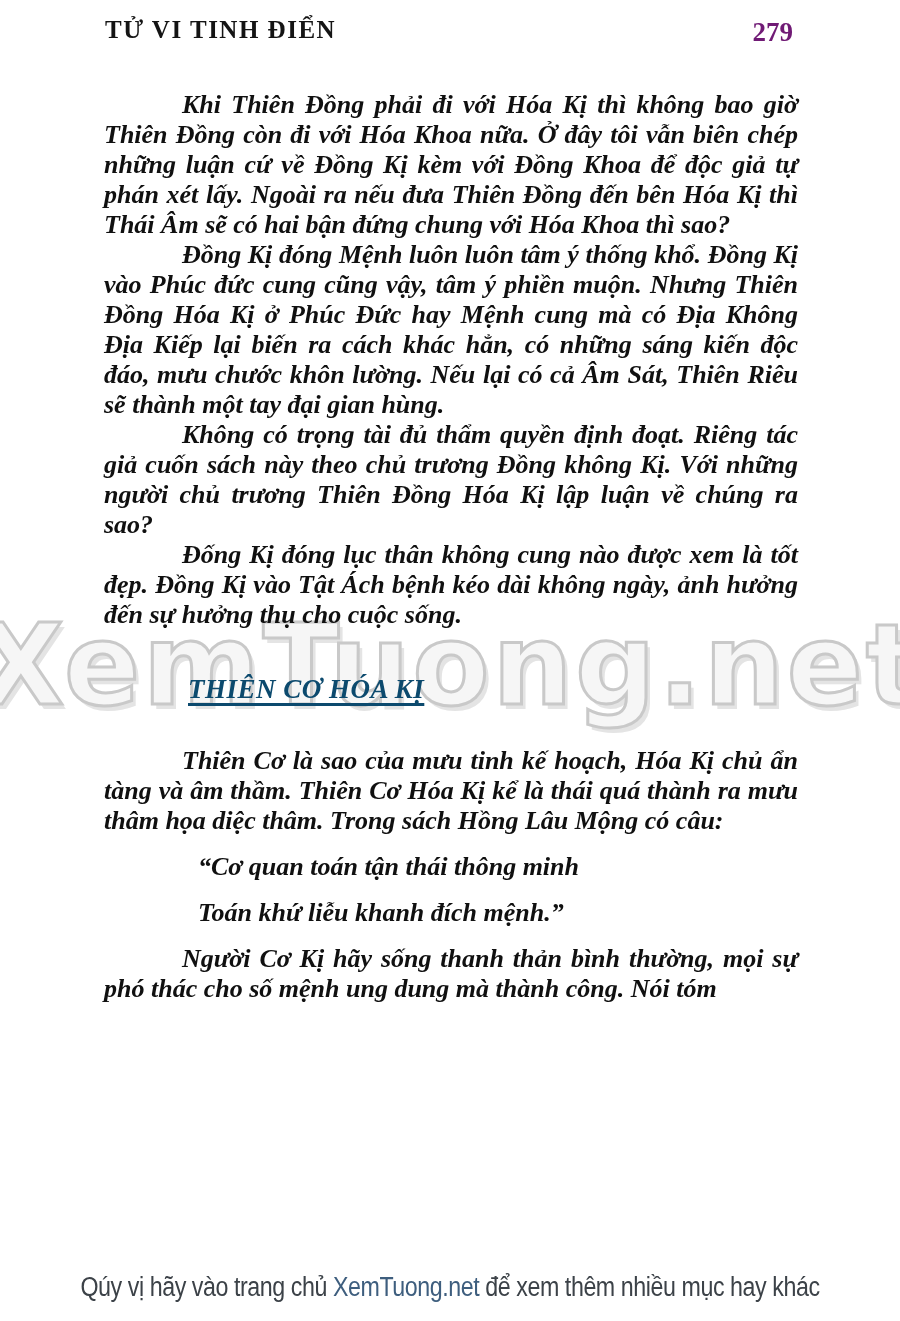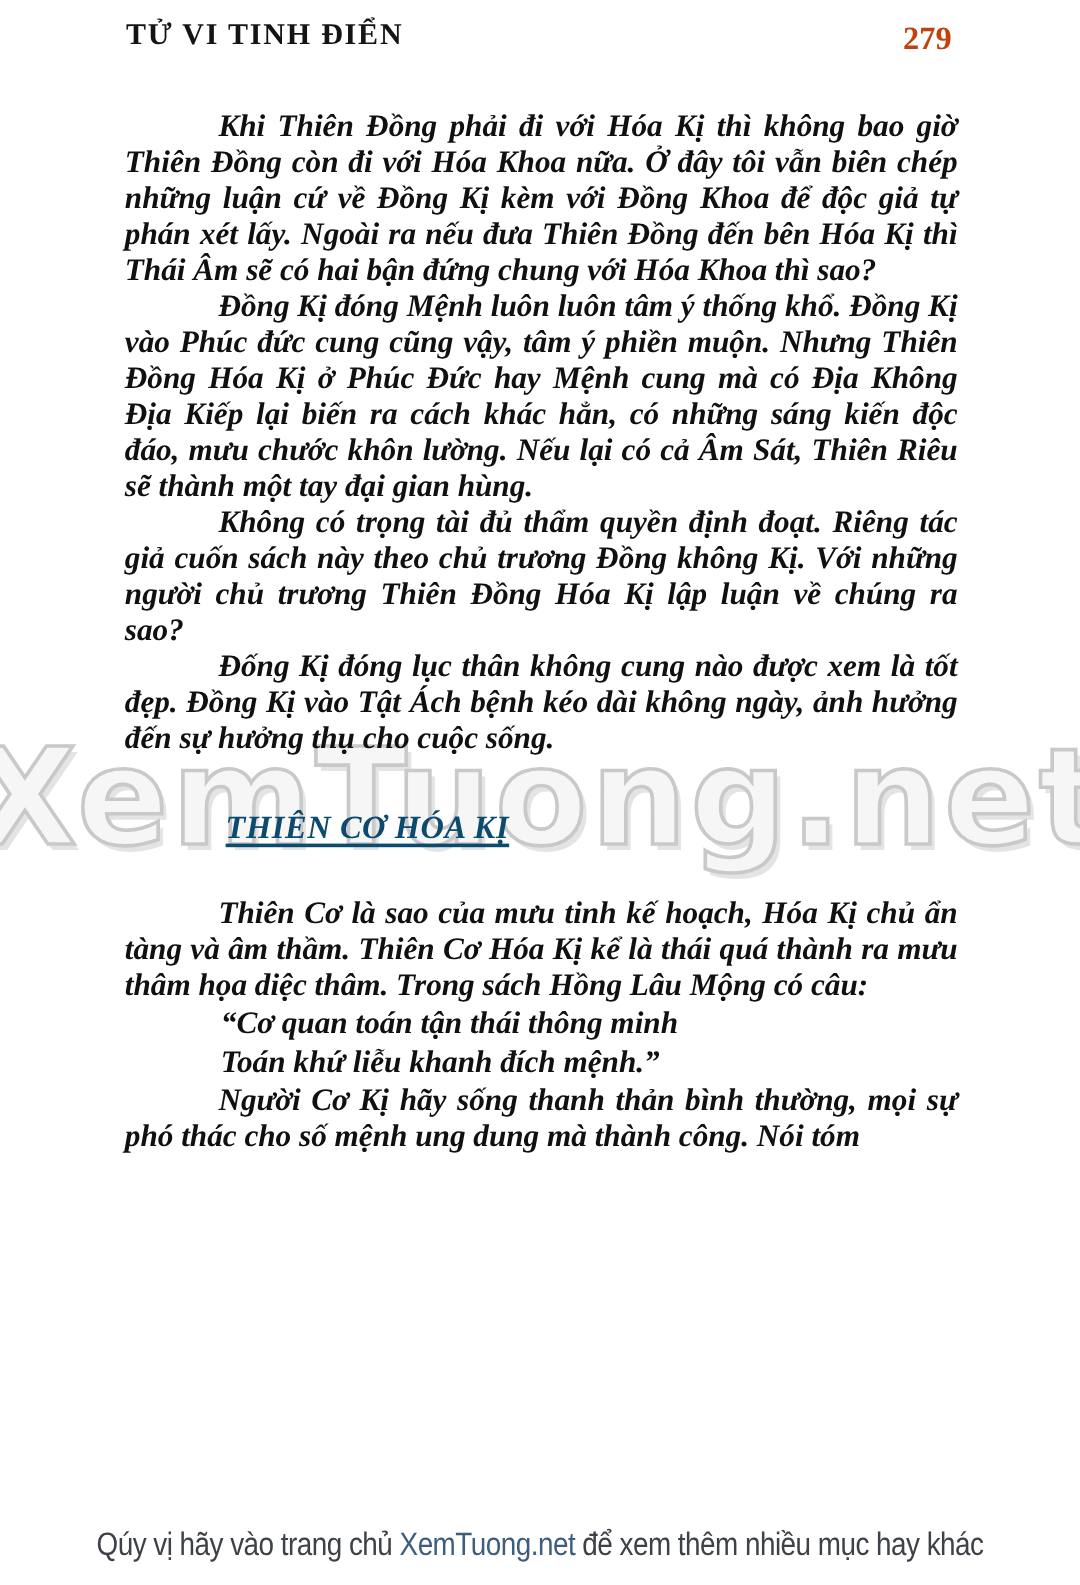--- a/index.html
+++ b/index.html
@@ -34,21 +34,21 @@
     font-weight: bold;
     letter-spacing: 1.5px;
     color: #141414;
   }
   .running-head .pagenum {
     position: absolute;
     right: 2px;
     top: 1px;
     font-size: 27px;
     font-weight: bold;
-    color: #c2410c;
+    color: #701a75;
   }
   
   .watermark {
     position: absolute;
     top: 600px;
     left: 50%;
     transform: translateX(-50%);
     z-index: 0;
     font-family: "DejaVu Sans", sans-serif;
     font-weight: bold;
@@ -72,21 +72,21 @@
     line-height: 30px;
     color: #101010;
     font-style: italic;
   }
   .content p.para {
     margin: 0;
     text-indent: 78px;
     text-align: justify;
   }
   .content p.quote {
-    margin: 2px;
+    margin: 16px;
     padding-left: 78px;
     text-align: left;
   }
   .section-heading {
     margin: 44px 0 42px 84px;
     font-size: 27px;
     font-weight: bold;
     letter-spacing: 0.5px;
     color: #0c4a6e;
     text-decoration: underline;

